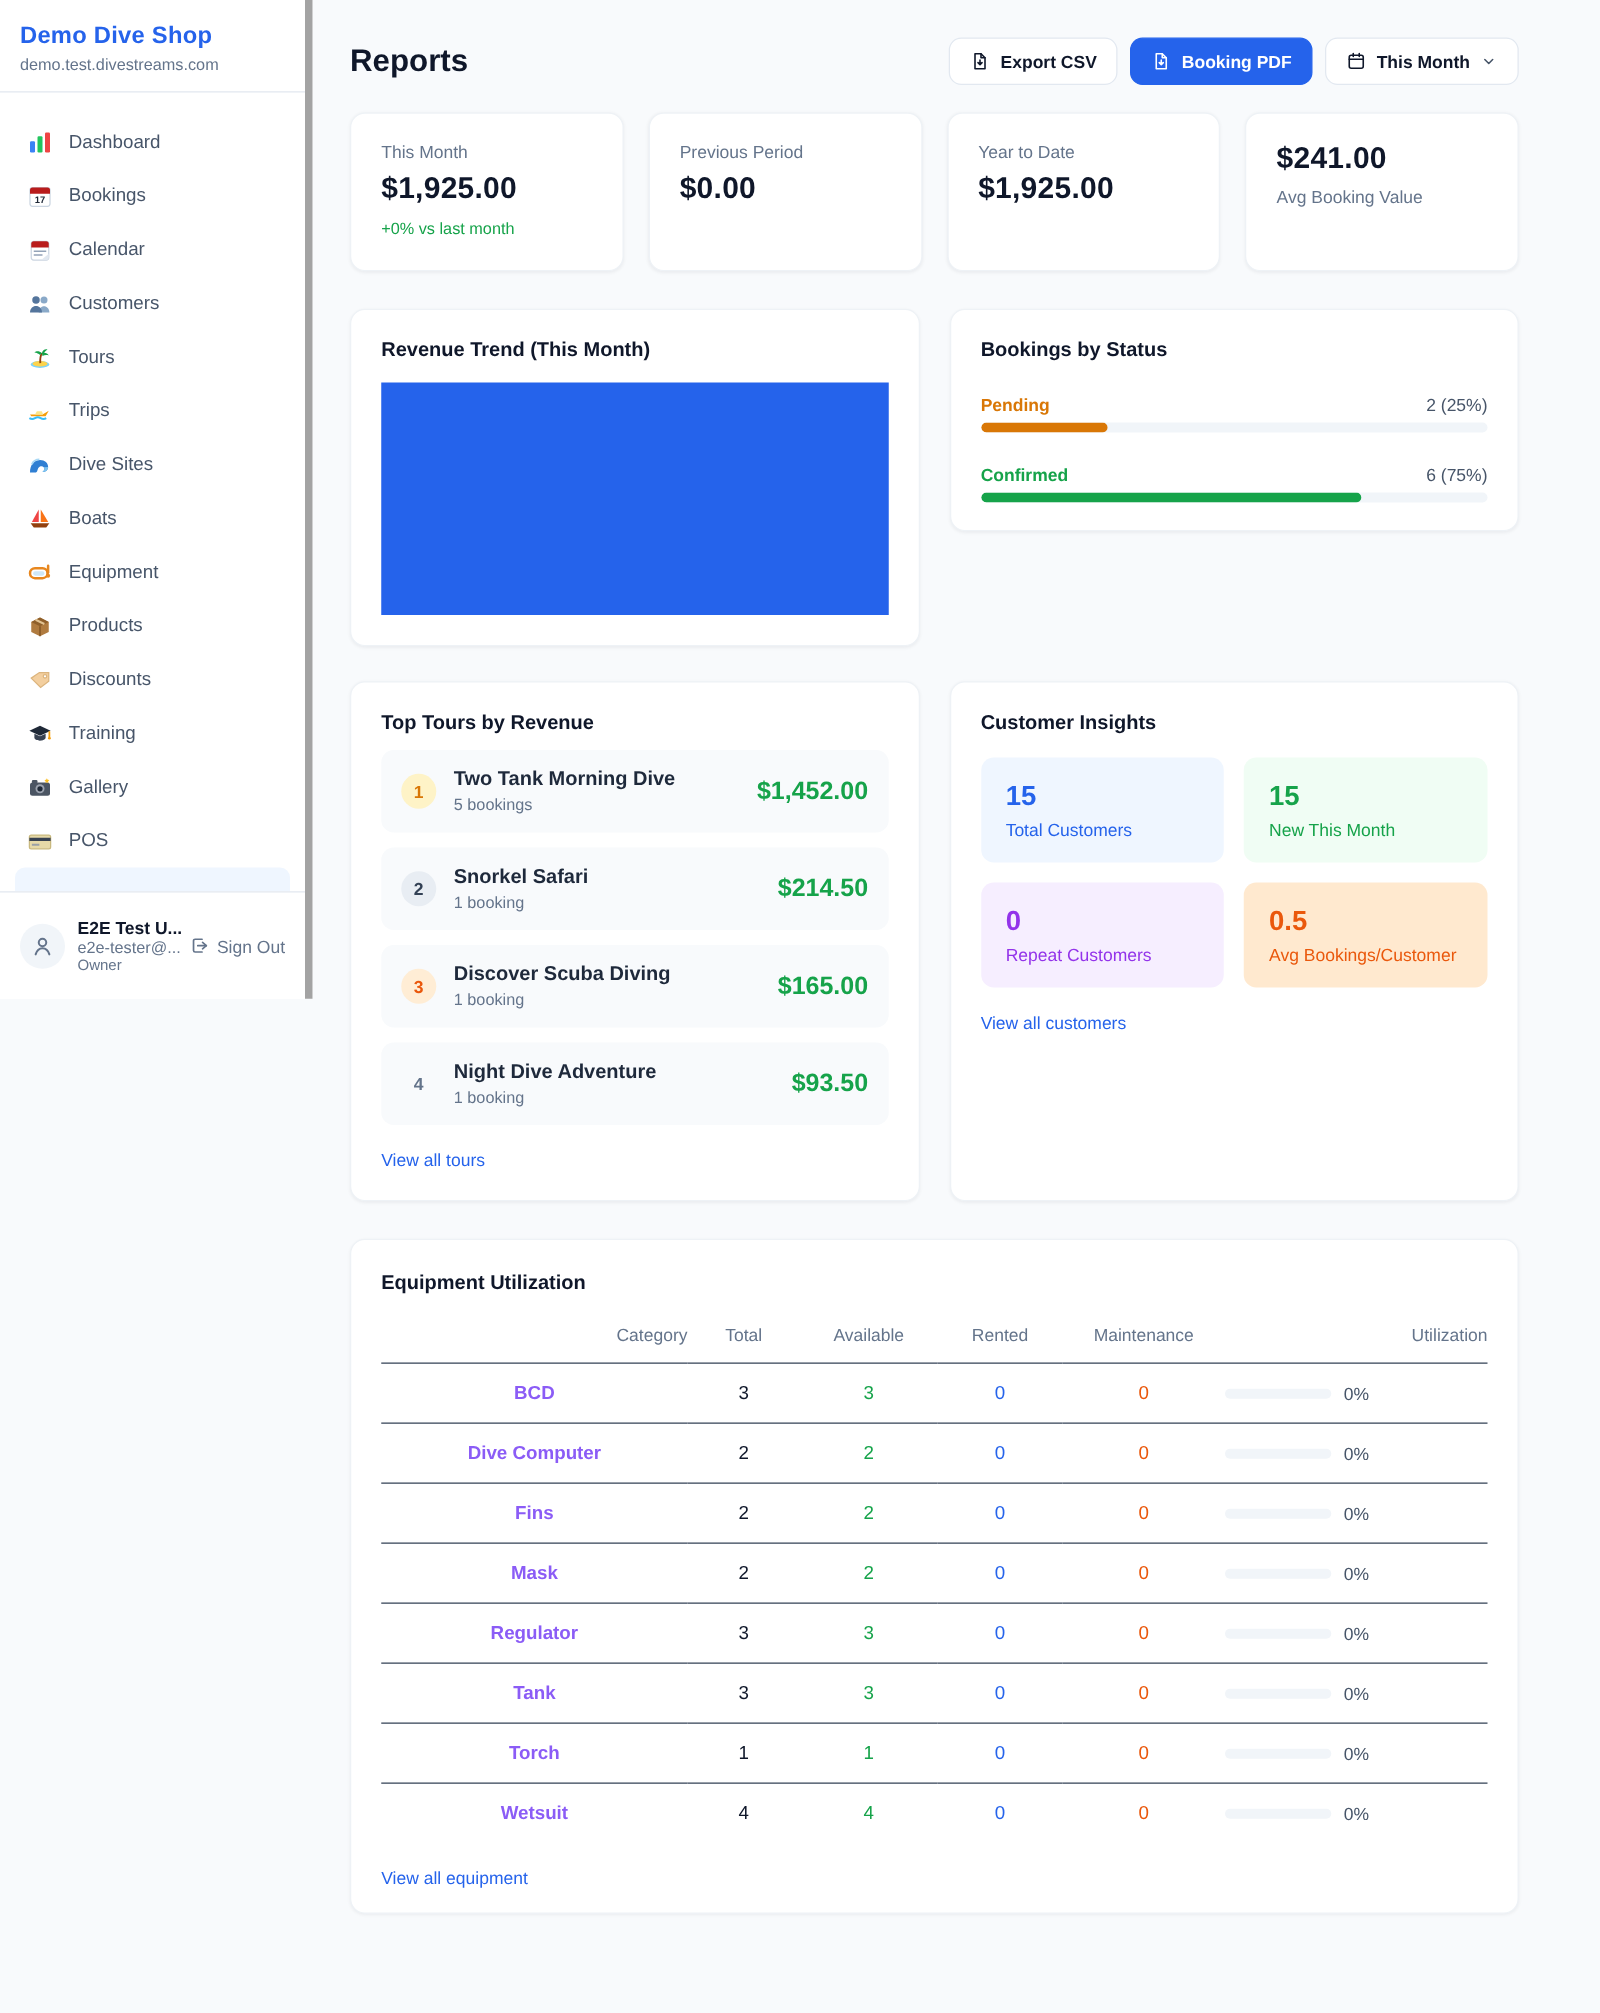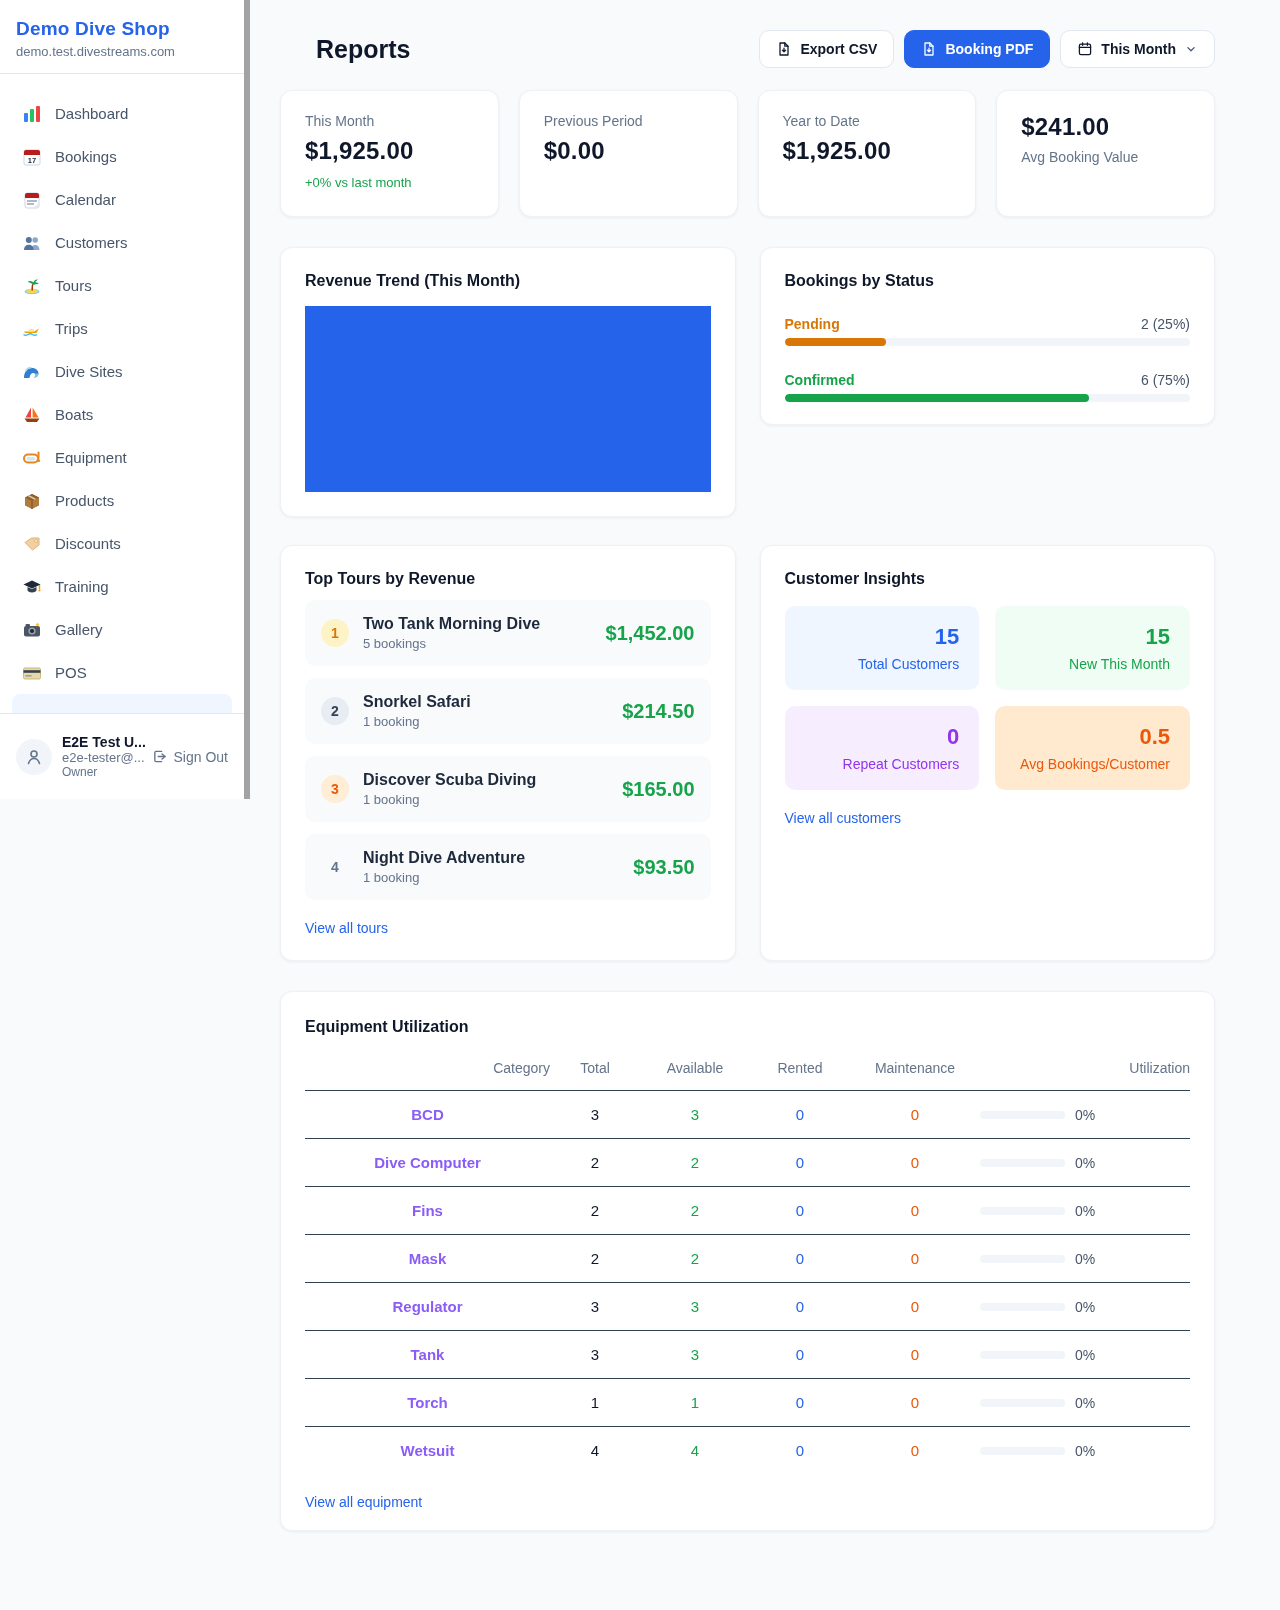--- a/index.html
+++ b/index.html
@@ -39,21 +39,21 @@
     display:flex; align-items:center; justify-content:center; flex:0 0 36px;
   }
   .user-meta { flex:1; min-width:0; }
   .user-name { font-size:14px; font-weight:700; color:#0f172a; white-space:nowrap; }
   .user-email { font-size:13px; color:#64748b; white-space:nowrap; }
   .user-role { font-size:12px; color:#64748b; }
   .signout { display:flex; align-items:center; gap:6px; font-size:14px; color:#64748b; cursor:pointer; white-space:nowrap; }
   
   .main { position:absolute; left:280px; top:30px; width:935px; }
   .page-header { display:flex; align-items:center; justify-content:space-between; margin-bottom:22px; }
-  .page-title { font-size:25px; font-weight:800; color:#0f172a;margin-left:36px; }
+  .page-title { font-size:25px; font-weight:800; color:#0f172a; }
   .header-actions { display:flex; gap:10px; }
   .btn {
     display:flex; align-items:center; gap:8px;
     height:38px; padding:0 16px; border-radius:10px;
     font-size:14px; font-weight:700; cursor:pointer;
     background:#fff; border:1px solid #e2e8f0; color:#0f172a;
     font-family:"Liberation Sans", sans-serif;
   }
   .btn.primary { background:#2563eb; border-color:#2563eb; color:#fff; }
   .card {
@@ -99,21 +99,21 @@
   }
   .rank.r1 { background:#fef3c7; color:#d97706; }
   .rank.r2 { background:#e8edf3; color:#334155; }
   .rank.r3 { background:#ffedd5; color:#ea580c; }
   .tour-info { flex:1; min-width:0; }
   .tour-name { font-size:16px; font-weight:700; color:#1e293b; }
   .tour-bookings { font-size:13px; color:#64748b; margin-top:3px; }
   .tour-revenue { font-size:20px; font-weight:700; color:#16a34a; white-space:nowrap;text-align:center; }
   .view-link { display:block; font-size:14px; color:#2563eb; text-decoration:none; margin-top:20px; cursor:pointer; }
   .insights-card { padding:24px; display:flex; flex-direction:column; }
-  .tiles { display:grid; grid-template-columns:1fr 1fr; gap:16px; margin-top:18px;text-align:right; }
+  .tiles { display:grid; grid-template-columns:1fr 1fr; gap:16px; margin-top:18px; }
   .tile { border-radius:10px; padding:18px 20px; }
   .tile-value { font-size:22px; font-weight:800; }
   .tile-label { font-size:14px; margin-top:6px; }
   .tile.blue { background:#eff6ff; } .tile.blue .tile-value,.tile.blue .tile-label { color:#2563eb; }
   .tile.green { background:#f0fdf4; } .tile.green .tile-value,.tile.green .tile-label { color:#16a34a; }
   .tile.purple { background:#f6eeff; } .tile.purple .tile-value,.tile.purple .tile-label { color:#9333ea; }
   .tile.orange { background:#ffe9cf; } .tile.orange .tile-value,.tile.orange .tile-label { color:#ea580c; }
   
   .equip-card { padding:26px 24px 20px; margin-bottom:45px; }
   table.equip { width:100%; border-collapse:collapse; margin-top:14px; }

